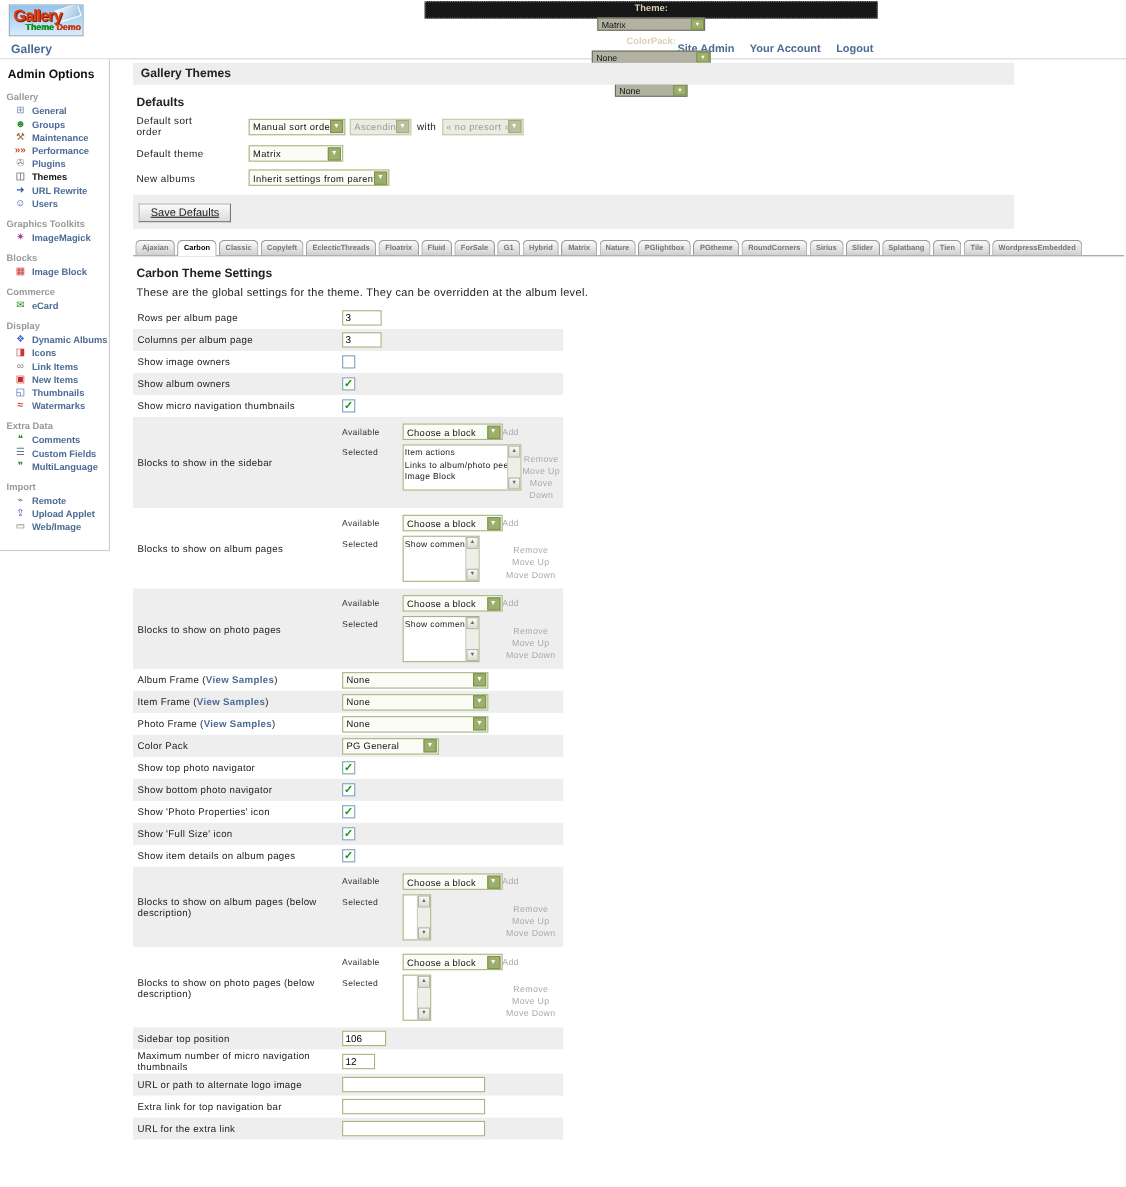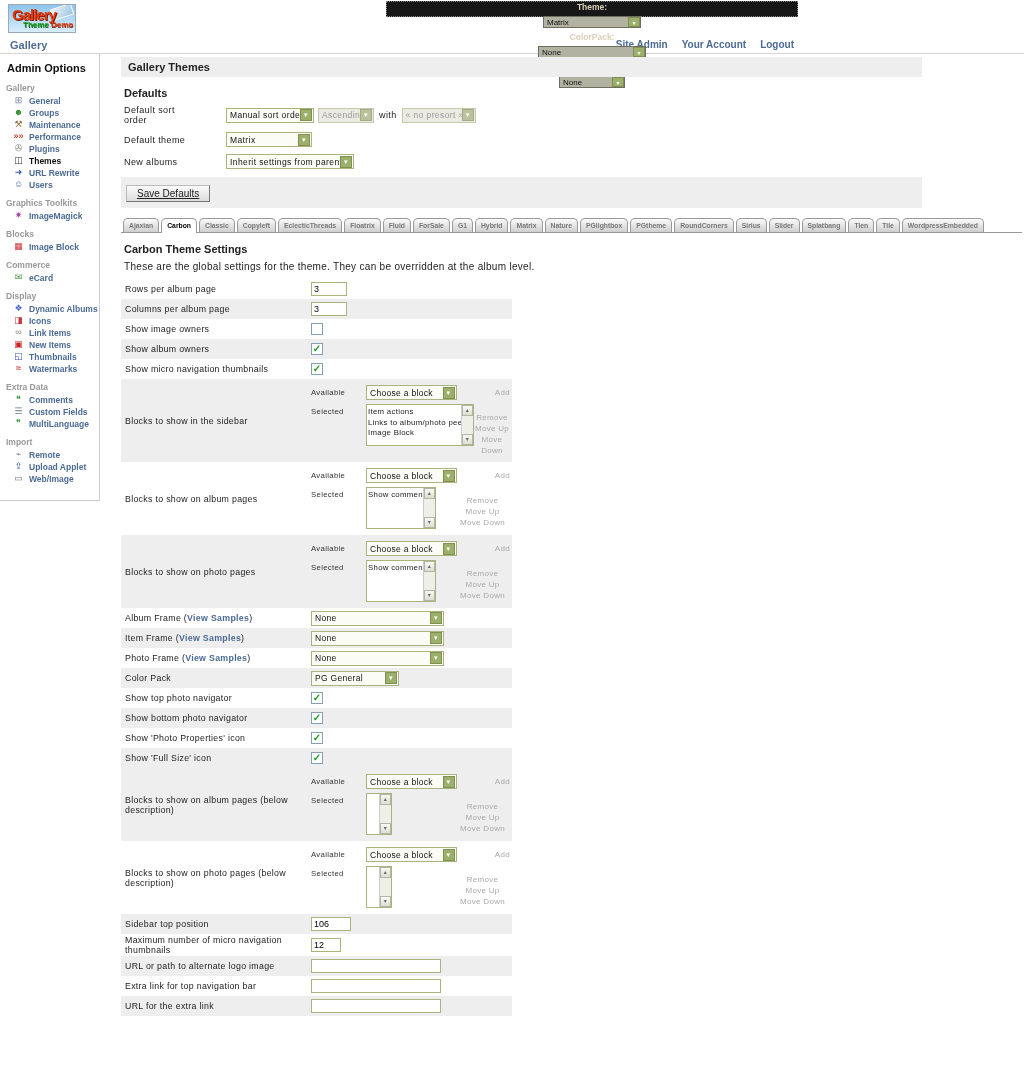--- a/index.html
+++ b/index.html
@@ -112,21 +112,21 @@
         text-align:center; line-height:10px; cursor:pointer; }
   .cb[data-checked="true"]::after { content:"✓"; color:#1a9a1a; font-size:10px; font-weight:bold; }
   .samples { color:#4c6b94; text-decoration:none; font-weight:bold; cursor:pointer; }
   .paren::before{content:" (";} .paren2::before{content:")";}
 
   .blocksrow { align-items:flex-start; padding:4px 0; }
   .blocksrow .flabel { align-self:center; }
   .fctl.vert { flex-direction:column; align-items:stretch; }
   .brow { display:flex; align-items:flex-start; margin:2px 0; width:201px; }
   .blbl { width:36px; flex:0 0 36px; font-size:7.8px; margin-right:19px; padding-top:3px; color:#333; }
-  .gadd { margin-left:auto; width:55px; text-align:right; font-size:8px; color:#aaa; padding-top:3px; margin-right:2px; }
+  .gadd { margin-left:auto; width:55px; text-align:left; font-size:8px; color:#aaa; padding-top:3px; margin-right:2px; }
   .gacts { margin-left:auto; width:55px; text-align:center; font-size:8px; color:#aaa; line-height:11px; padding-top:8px; margin-right:2px; }
   .gacts span { display:block; cursor:default; }
   .lb { display:flex; height:42px; border:1px solid #a9b37d; background:#fff; }
   .lb108{width:108px;} .lb70{width:70px;} .lb26{width:26px;}
   .lbitems { flex:1; overflow:hidden; padding:1px 1px; }
   .lbitem { font-size:7.8px; line-height:9.5px; white-space:nowrap; }
   .lbsb { width:12px; flex:0 0 12px; background:#efefe9; border-left:1px solid #ccc; display:flex;
           flex-direction:column; justify-content:space-between; align-items:stretch; }
   .sba { height:11px; background:linear-gradient(#fafaf5,#ddddd2); border:1px solid #b5b5a5;
          font-size:6px; color:#667; text-align:center; line-height:9px; cursor:pointer; }
@@ -541,20 +541,26 @@
             <div class="fctl">
               <span class="cb" data-checked="true"></span>
             </div>
           </div>
         <div class="frow even">
             <div class="flabel">Show 'Full Size' icon</div>
             <div class="fctl">
               <span class="cb" data-checked="true"></span>
             </div>
           </div>
+        <div class="frow">
+            <div class="flabel">Show item details on album pages</div>
+            <div class="fctl">
+              <span class="cb" data-checked="true"></span>
+            </div>
+          </div>
 
         <div class="frow even blocksrow">
           <div class="flabel">Blocks to show on album pages (below description)</div>
           <div class="fctl vert">
             <div class="brow">
               <span class="blbl">Available</span>
               <span class="sel w93">
                   <span class="selv">Choose a block</span>
                   <span class="arr">▾</span>
                 </span>

